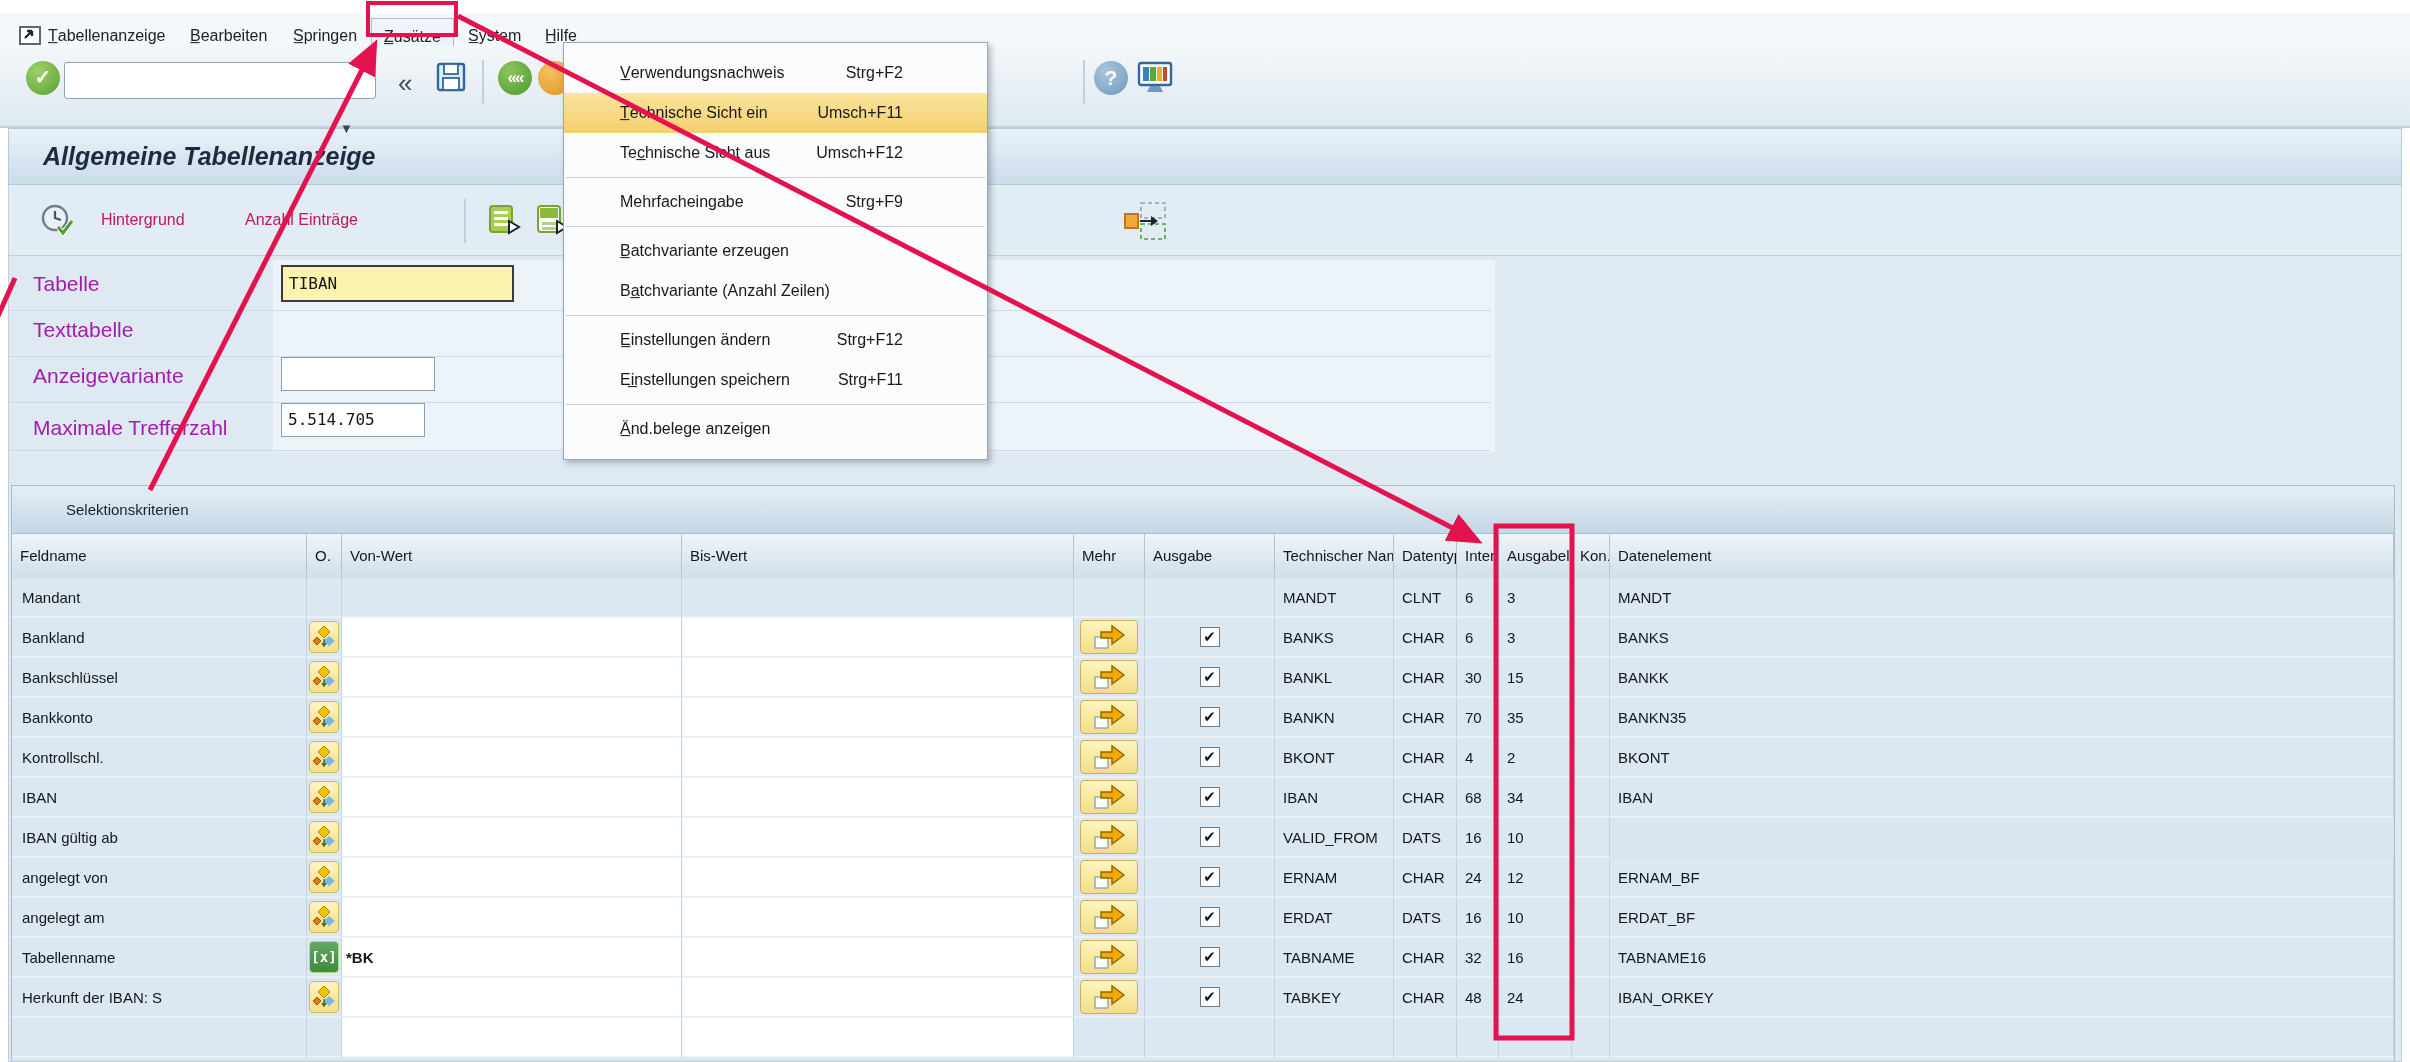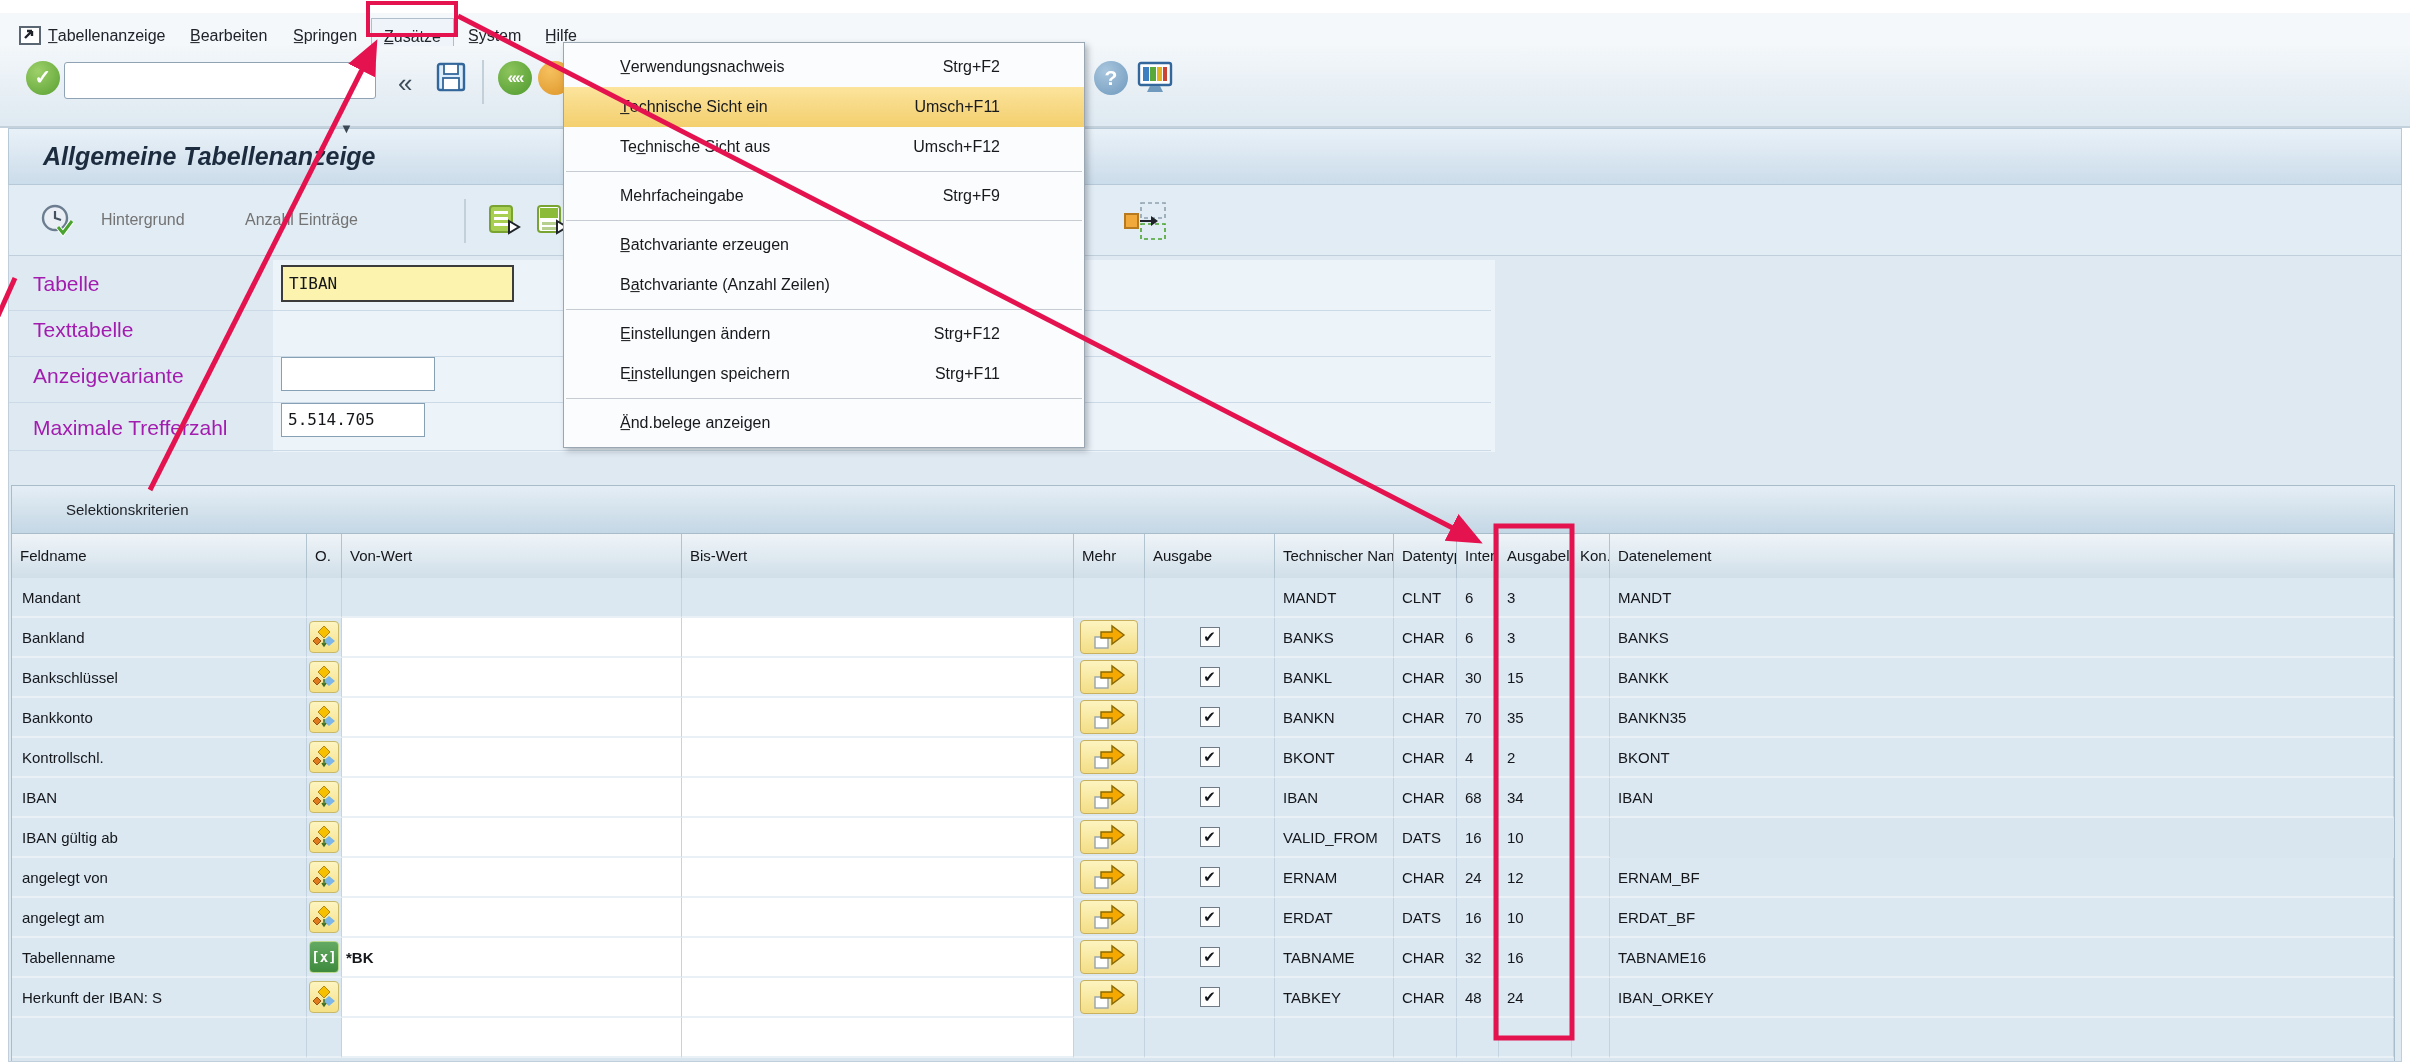--- a/index.html
+++ b/index.html
@@ -39,21 +39,21 @@
   
   .titlebar { position:absolute; top:128px; left:8px; right:8px; height:57px;
               background:linear-gradient(#e9f1f8,#cbdcea); border:1px solid #b7c8d6; }
   .titlebar h1 { position:absolute; left:34px; top:0; line-height:55px; font-size:25px;
                  font-style:italic; font-weight:bold; color:#1c2c3e; }
 
   
   .apptoolbar { position:absolute; top:185px; left:8px; right:8px; height:71px;
                 background:#e2ecf4; border:1px solid #c0cfdb; border-top:none; }
   .app-btn { position:absolute; top:15px; height:40px; line-height:40px; padding:0 8px;
-             font-size:16px; color:#737373; cursor:default; }
+             font-size:16px; color:#be185d; cursor:default; }
 
   
   .content { position:absolute; top:256px; bottom:0; left:8px; right:8px;
              background:#dfe9f2; border:1px solid #c0cfdb; border-top:none; overflow:hidden; }
   .form-strip { position:absolute; left:264px; top:4px; width:1222px; height:192px; background:#ecf3f9; }
   .form-line { position:absolute; left:0; width:1482px; height:1px; background:#cbdae6; }
   .form-label { position:absolute; left:24px; font-size:21px; color:#a21caf; }
   .field { position:absolute; font-family:"DejaVu Sans Mono", monospace; font-size:16px; color:#14161a; }
   .f-tabelle { left:272px; top:9px; width:233px; height:37px; background:#fcf3ae;
                border:2px solid #3c3c3c; line-height:33px; padding-left:6px; }
@@ -82,23 +82,23 @@
   .opt-btn { width:30px; height:32px; border:1px solid #c8b96a; border-radius:4px;
              background:linear-gradient(#fdf4c0,#f4e084); display:flex; align-items:center; justify-content:center; }
   .opt-btn.pattern { background:linear-gradient(#63a963,#3d8a3d); border:1px solid #b9d98a;
                      color:#fff; font-weight:bold; font-size:14px; font-family:"DejaVu Sans Mono",monospace; }
   .mehr-btn { width:58px; height:34px; border:1px solid #c9b05e; border-radius:4px;
               background:linear-gradient(#fdf4c0,#f3dd85); display:flex; align-items:center; justify-content:center; }
   .checkbox { width:20px; height:20px; background:#fdfdfd; border:1px solid #6f7a85;
               text-align:center; line-height:18px; font-size:15px; color:#101317; }
 
   
-  .dropdown { position:absolute; left:563px; top:42px; width:522px; background:#fbfcfd;
+  .dropdown { position:absolute; left:563px; top:42px; width:425px; background:#fbfcfd;
               border:1px solid #9aa7b3; box-shadow:3px 3px 6px rgba(60,70,80,.35);
-              padding:4px 0; z-index:50; }
+              padding:10px 0; z-index:50; }
   .mi { display:flex; height:40px; align-items:center; padding:0 84px 0 56px; font-size:16px; color:#17191d; }
   .mi .sc { margin-left:auto;text-align:center; }
   .mi.hl { background:linear-gradient(#fce49c,#f3cf6e); }
   .msep { height:1px; background:#c6ccd2; margin:4px 2px; }
 
   
   .annotations { position:absolute; inset:0; z-index:100; pointer-events:none; }
 </style>
 </head>
 <body>

